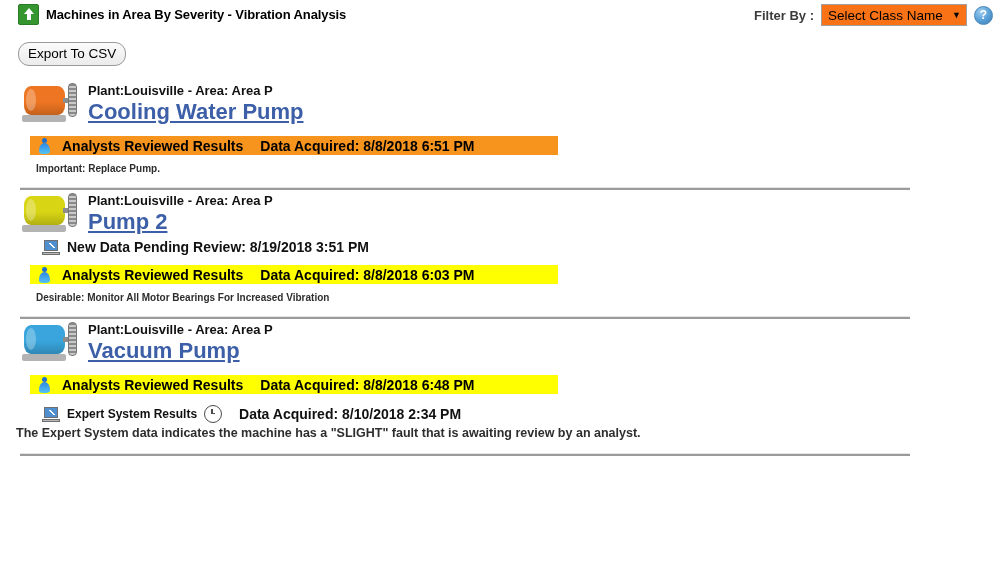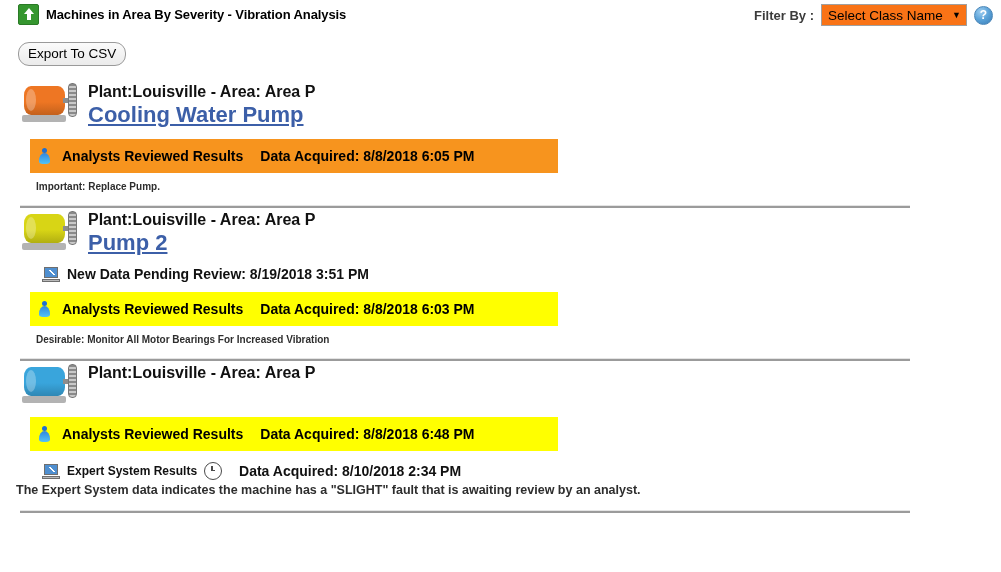--- a/index.html
+++ b/index.html
@@ -197,42 +197,42 @@
     width: 44px;
     height: 7px;
     background: #b3b3b3;
     border-radius: 2px;
   }
 
   .machine-text {
     padding-top: 3px;
   }
   .machine-meta {
-    font-size: 16px;
+    font-size: 13px;
     font-weight: bold;
     color: #111111;
     white-space: nowrap;
   }
   .machine-name {
     font-size: 22px;
     font-weight: bold;
     color: #3c5fa8;
     text-decoration: underline;
     cursor: pointer;
     white-space: nowrap;
     line-height: 1.25;
   }
 
   
   .pending-row {
     display: flex;
     align-items: center;
     gap: 7px;
     padding-left: 42px;
-    margin-top: 10px;
+    margin-top: 3px;
   }
   .pending-text {
     font-size: 14px;
     font-weight: bold;
     color: #111111;
     white-space: nowrap;
   }
 
   
   .laptop-icon {
@@ -269,21 +269,21 @@
     height: 3px;
     background: #b9b9b9;
     border: 1px solid #6e6e6e;
     box-sizing: border-box;
   }
 
   
   .status-banner {
     margin-left: 30px;
     width: 528px;
-    height: 34px;
+    height: 19px;
     display: flex;
     align-items: center;
     gap: 11px;
     padding-left: 8px;
     box-sizing: border-box;
     margin-top: 10px;
   }
   .person-icon {
     position: relative;
     width: 13px;
@@ -430,21 +430,21 @@
           <div class="machine-meta">Plant:Louisville - Area: Area P</div>
           <div class="machine-name">Cooling Water Pump</div>
         </span>
       </div>
       <div class="status-banner" style="background: rgb(247, 148, 30);">
         <span class="person-icon">
           <span class="head"></span>
           <span class="body"></span>
         </span>
         <span class="banner-label">Analysts Reviewed Results</span>
-        <span class="banner-date">Data Acquired: 8/8/2018 6:05 PM</span>
+        <span class="banner-date">Data Acquired: 8/8/2018 6:51 PM</span>
       </div>
       <div class="recommendation">Important: Replace Pump.</div>
       <div class="divider"></div>
     </div>
     <div class="machine-block">
       <div class="machine-head">
         <span class="motor-icon">
           <span class="motor-body" style="background: linear-gradient(rgb(216, 213, 21) 0%, rgb(216, 213, 21) 55%, rgba(0, 0, 0, 0.18) 100%), rgb(216, 213, 21);"></span>
           <span class="motor-shaft"></span>
           <span class="motor-fan"></span>
@@ -476,20 +476,21 @@
     <div class="machine-block">
       <div class="machine-head">
         <span class="motor-icon">
           <span class="motor-body" style="background: linear-gradient(rgb(57, 165, 220) 0%, rgb(57, 165, 220) 55%, rgba(0, 0, 0, 0.18) 100%), rgb(57, 165, 220);"></span>
           <span class="motor-shaft"></span>
           <span class="motor-fan"></span>
           <span class="motor-base"></span>
         </span>
         <span class="machine-text">
           <div class="machine-meta">Plant:Louisville - Area: Area P</div>
+          <div class="machine-name">Vacuum Pump</div>
         </span>
       </div>
       <div class="status-banner" style="background: rgb(255, 255, 0);">
         <span class="person-icon">
           <span class="head"></span>
           <span class="body"></span>
         </span>
         <span class="banner-label">Analysts Reviewed Results</span>
         <span class="banner-date">Data Acquired: 8/8/2018 6:48 PM</span>
       </div>

